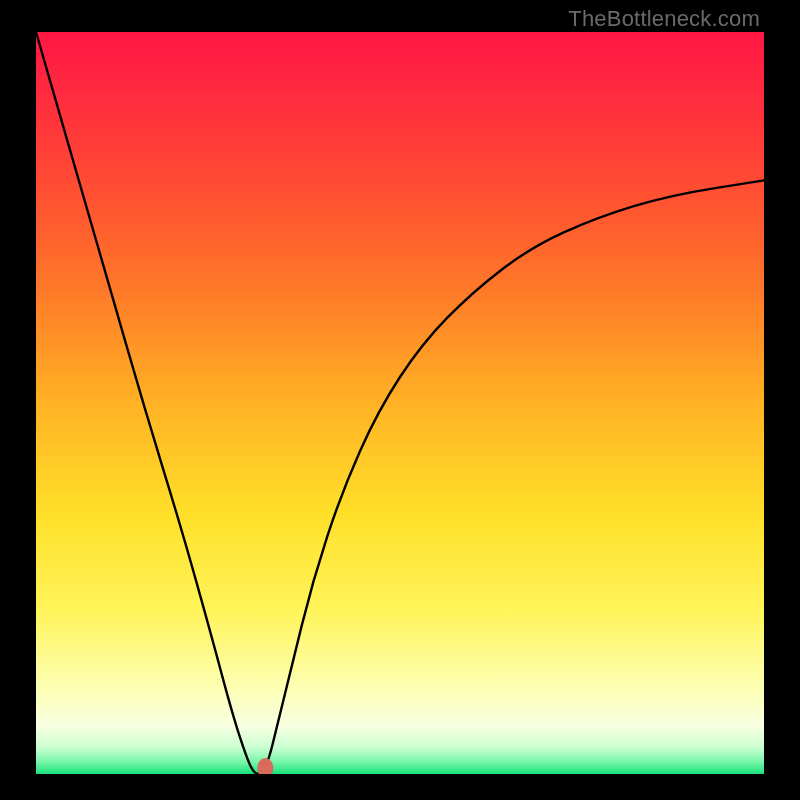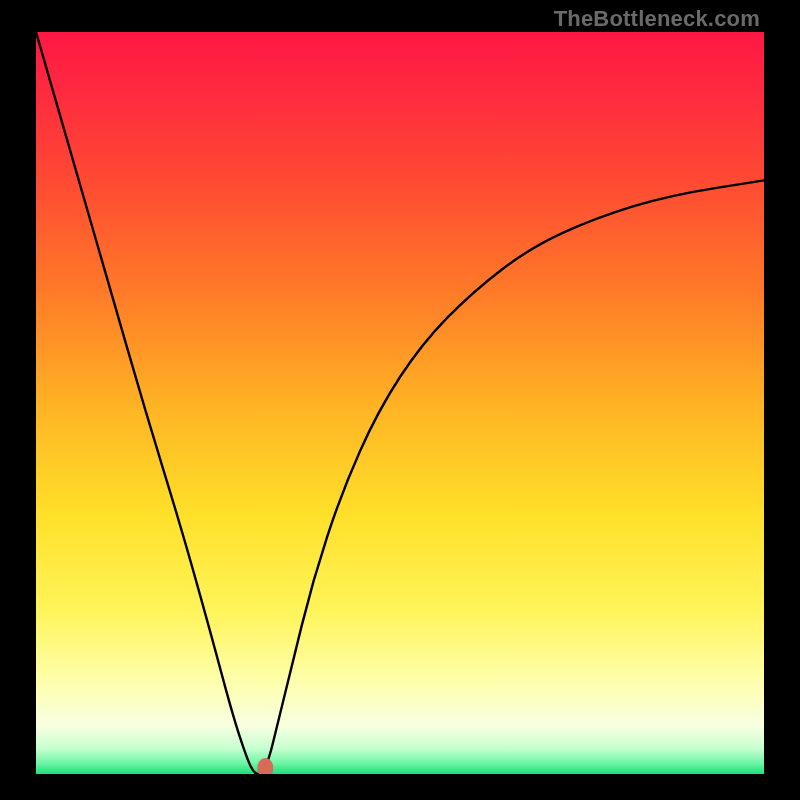--- a/index.html
+++ b/index.html
@@ -29,21 +29,21 @@
     width: 728px;   
     height: 742px;  
     overflow: hidden;
   }
   .watermark {
     position: absolute;
     top: 6px;
     right: 40px;
     color: #6a6a6a;
     font-size: 22px;
-    font-weight: 700;
+    font-weight: 400;
     letter-spacing: 0.2px;
     z-index: 50;
   }
   svg { display: block; }
 </style>
 </head>
 <body>
 
 <div class="frame"></div>
 

